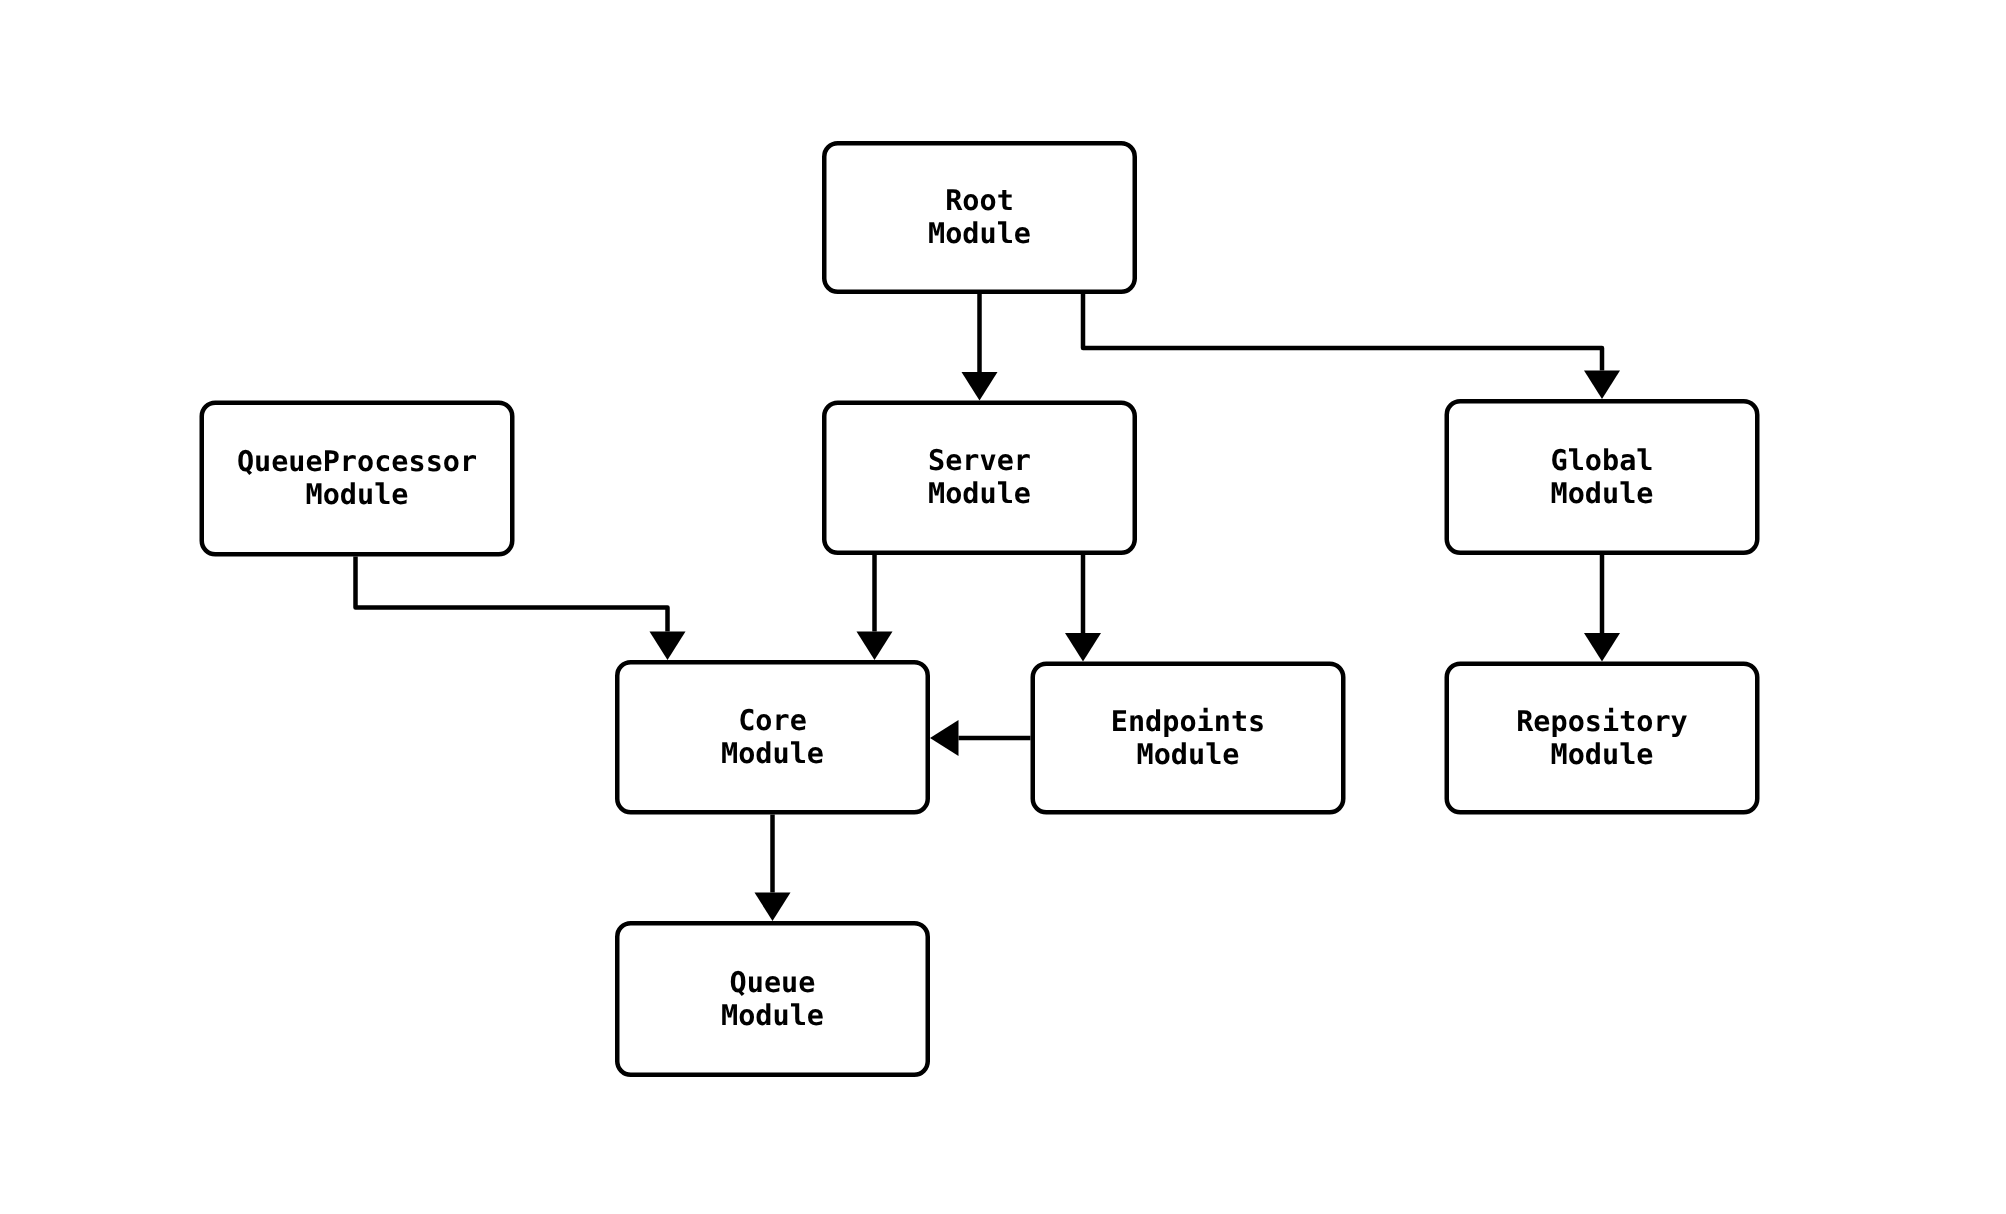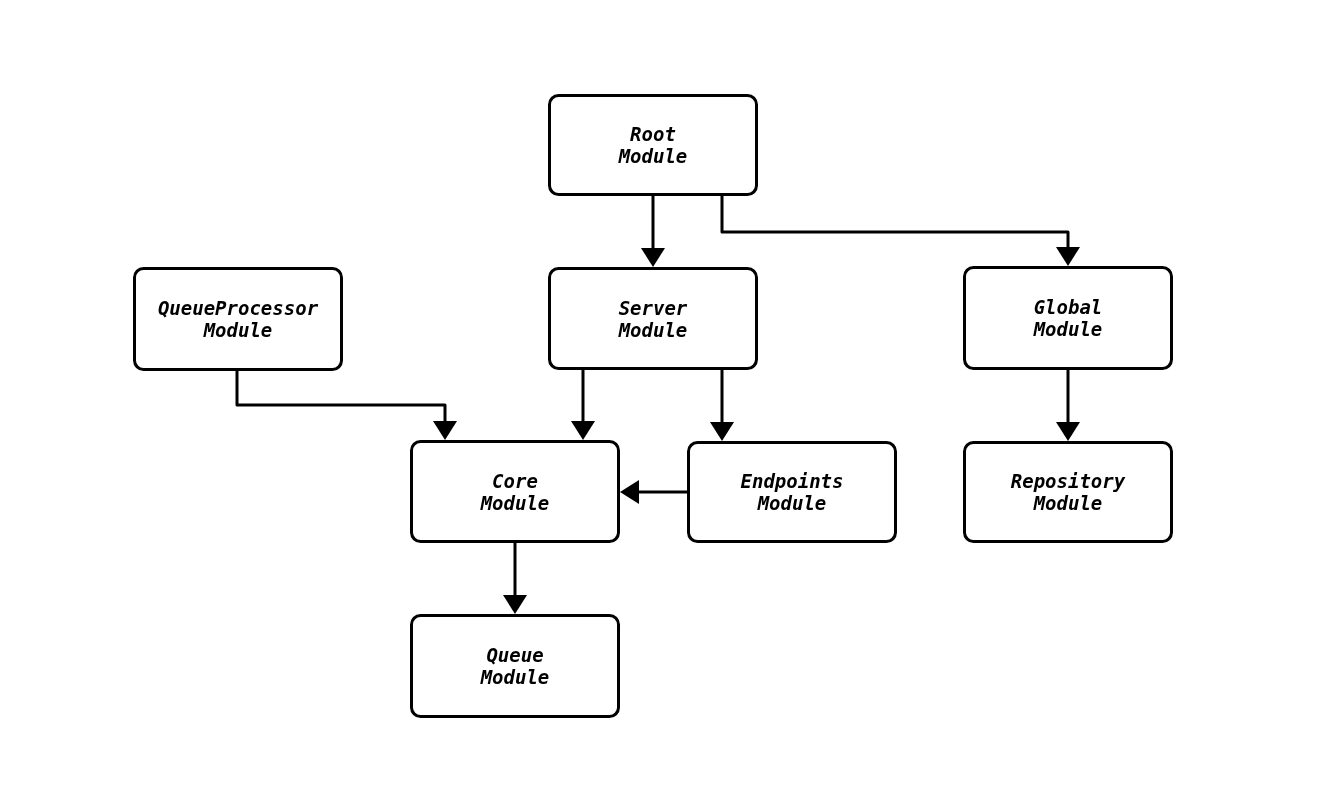--- a/index.html
+++ b/index.html
@@ -12,21 +12,20 @@
     width: 1337px;
     height: 809px;
     overflow: hidden;
     font-family: "DejaVu Sans Mono", "Liberation Mono", monospace;
   }
   #diagram-root {
     position: relative;
     width: 1337px;
     height: 809px;
     background: #ffffff;
-    font-style: italic;
   }
   svg#diagram-canvas {
     display: block;
     width: 1337px;
     height: 809px;
   }
   .node-box {
     fill: #ffffff;
     stroke: #000000;
     stroke-width: 3;

